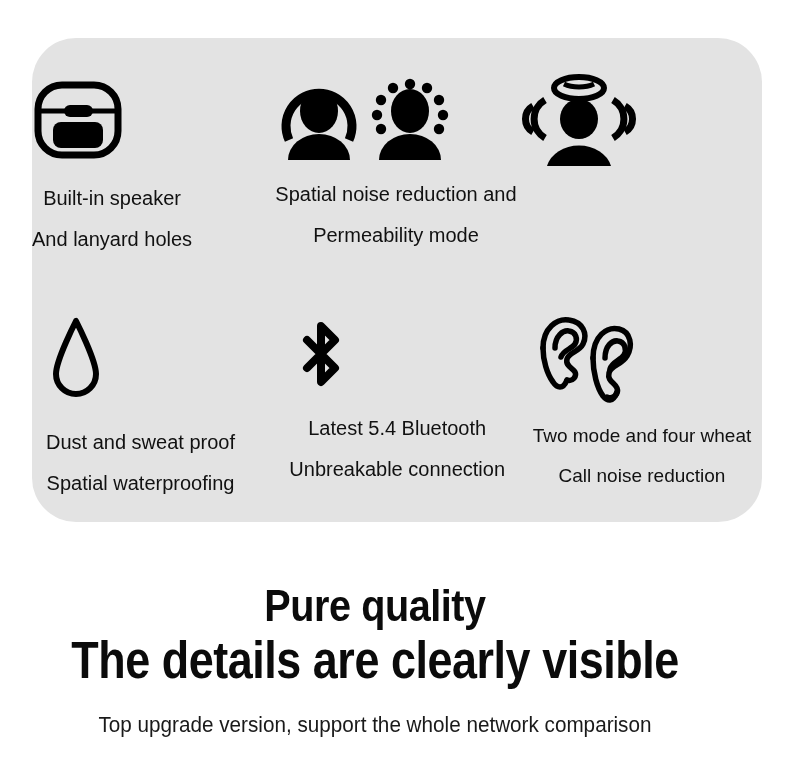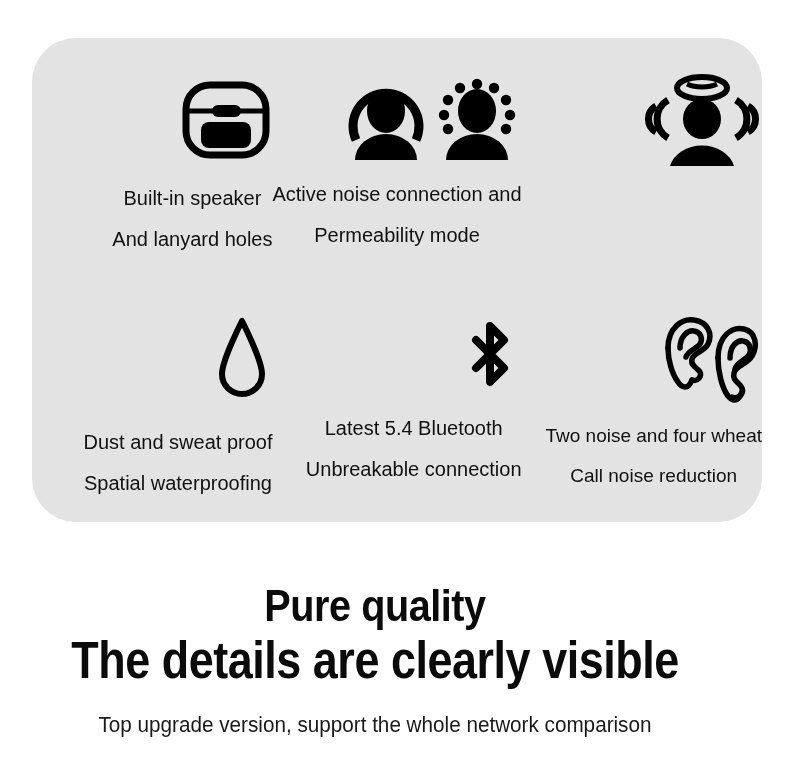--- a/index.html
+++ b/index.html
@@ -34,21 +34,21 @@
     width: 100%;
     height: 100%;
     display: grid;
     grid-template-columns: 1fr 1fr 1fr;
     grid-template-rows: 1fr 1fr;
   }
 
   .feature-cell {
     display: flex;
     flex-direction: column;
-    align-items: flex-end;
+    align-items: flex-start;
     justify-content: flex-start;
     box-sizing: border-box;
   }
 
   .cell-r1 { padding-top: 34px; }
   .cell-r2 { padding-top: 30px; padding-left: 14px; }
 
   .icon-box {
     height: 96px;
     display: flex;
@@ -151,21 +151,21 @@
             <circle cx="106" cy="22" r="5.2"></circle>
             <circle cx="164" cy="22" r="5.2"></circle>
             <circle cx="102" cy="37" r="5.2"></circle>
             <circle cx="168" cy="37" r="5.2"></circle>
             <circle cx="106" cy="51" r="5.2"></circle>
             <circle cx="164" cy="51" r="5.2"></circle>
           </g>
         </svg>
       </div>
       <div class="cell-text">
-        <div class="line1">Active noise connection and</div>
+        <div class="line1">Spatial noise reduction and</div>
         <div class="line2">Permeability mode</div>
       </div>
     </div>
 
     <div class="feature-cell cell-r1 c3">
       <div class="icon-box">
         <svg width="120" height="96" viewBox="0 0 120 96">
 
           <ellipse cx="60" cy="16" rx="25" ry="11" fill="none" stroke="#000" stroke-width="6"></ellipse>
           <path d="M45 12 A22 11 0 0 0 75 12" fill="none" stroke="#000" stroke-width="5"></path>
@@ -218,21 +218,21 @@
             <path d="M10 36 C10 48 14 62 20 70 C24 76 30 78 34 68"></path>
 
             <path d="M60 46 C60 24 74 14 86 17 C98 20 100 34 94 44 C89 53 78 53 76 61
                      C74 69 82 71 84 76 C86 81 81 88 74 85"></path>
             <path d="M72 46 C72 34 79 28 85 29 C92 30 94 38 91 43 C88 48 79 50 77 57"></path>
             <path d="M60 46 C60 60 64 76 70 84 C74 89 80 91 84 80"></path>
           </g>
         </svg>
       </div>
       <div class="cell-text">
-        <div class="line1">Two noise and four wheat</div>
+        <div class="line1">Two mode and four wheat</div>
         <div class="line2">Call noise reduction</div>
       </div>
     </div>
 
   </div>
 </div>
 
 <div class="headline-block">
   <div class="headline headline-1">Pure quality</div>
   <div class="headline headline-2">The details are clearly visible</div>

